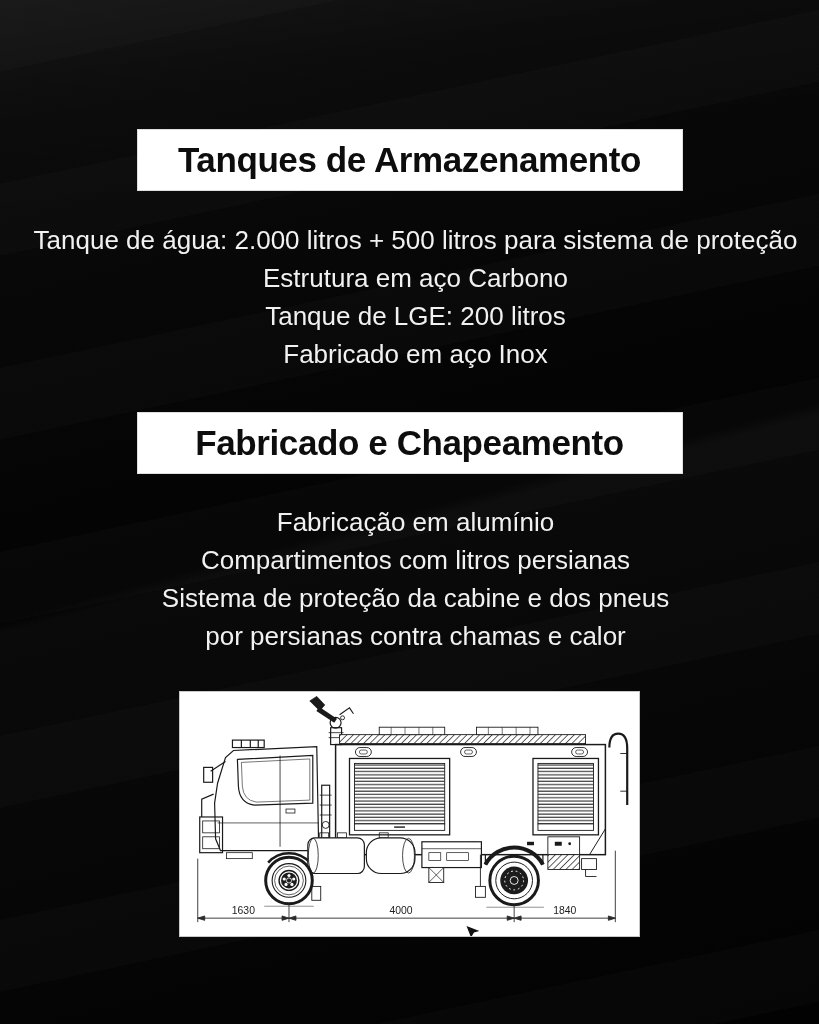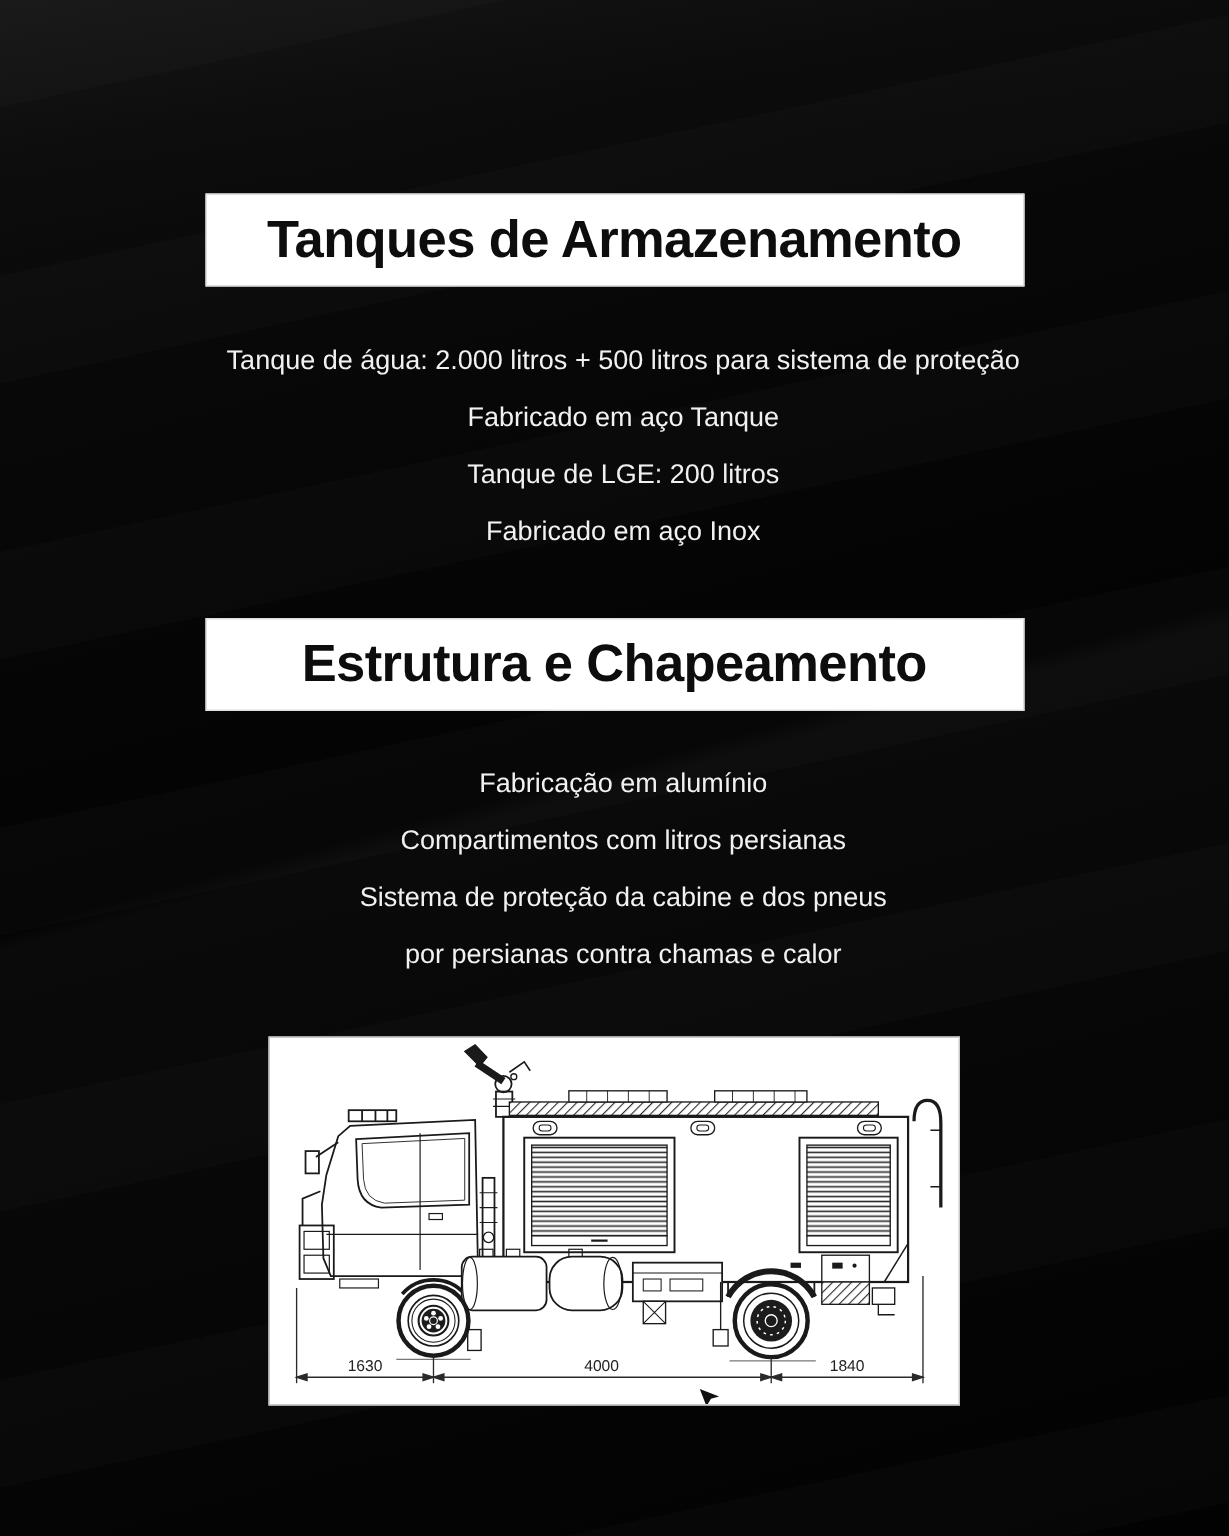--- a/index.html
+++ b/index.html
@@ -26,48 +26,48 @@
     font-size:35px;font-weight:700;color:#0d0d0d;letter-spacing:-0.4px;
     white-space:nowrap;
   }
   .text-block{
     position:absolute;left:0;width:819px;text-align:center;
   }
   .text-block.b1{top:221px;}
   .text-block.b2{top:503px;}
   .text-line{
     height:38px;line-height:38px;
-    font-size:18px;color:#f1f1f1;font-weight:400;
+    font-size:26px;color:#f1f1f1;font-weight:400;
     white-space:nowrap;
     margin-left:12px;
   }
   .drawing-panel{
     position:absolute;left:179px;top:691px;width:461px;height:246px;
     background:#ffffff;border:1px solid #c9c9c9;box-sizing:border-box;
   }
   .drawing-panel svg{display:block;width:100%;height:100%;}
 </style>
 </head>
 <body>
 
 <div class="page">
 
   <div class="header-box h1">
     <span class="header-title">Tanques de Armazenamento</span>
   </div>
 
   <div class="text-block b1">
     <div class="text-line">Tanque de água: 2.000 litros + 500 litros para sistema de proteção</div>
-    <div class="text-line">Fabricado em aço Tanque</div>
+    <div class="text-line">Estrutura em aço Carbono</div>
     <div class="text-line">Tanque de LGE: 200 litros</div>
     <div class="text-line">Fabricado em aço Inox</div>
   </div>
 
   <div class="header-box h2">
-    <span class="header-title">Estrutura e Chapeamento</span>
+    <span class="header-title">Fabricado e Chapeamento</span>
   </div>
 
   <div class="text-block b2">
     <div class="text-line">Fabricação em alumínio</div>
     <div class="text-line">Compartimentos com litros persianas</div>
     <div class="text-line">Sistema de proteção da cabine e dos pneus</div>
     <div class="text-line">por persianas contra chamas e calor</div>
   </div>
 
   <div class="drawing-panel">

